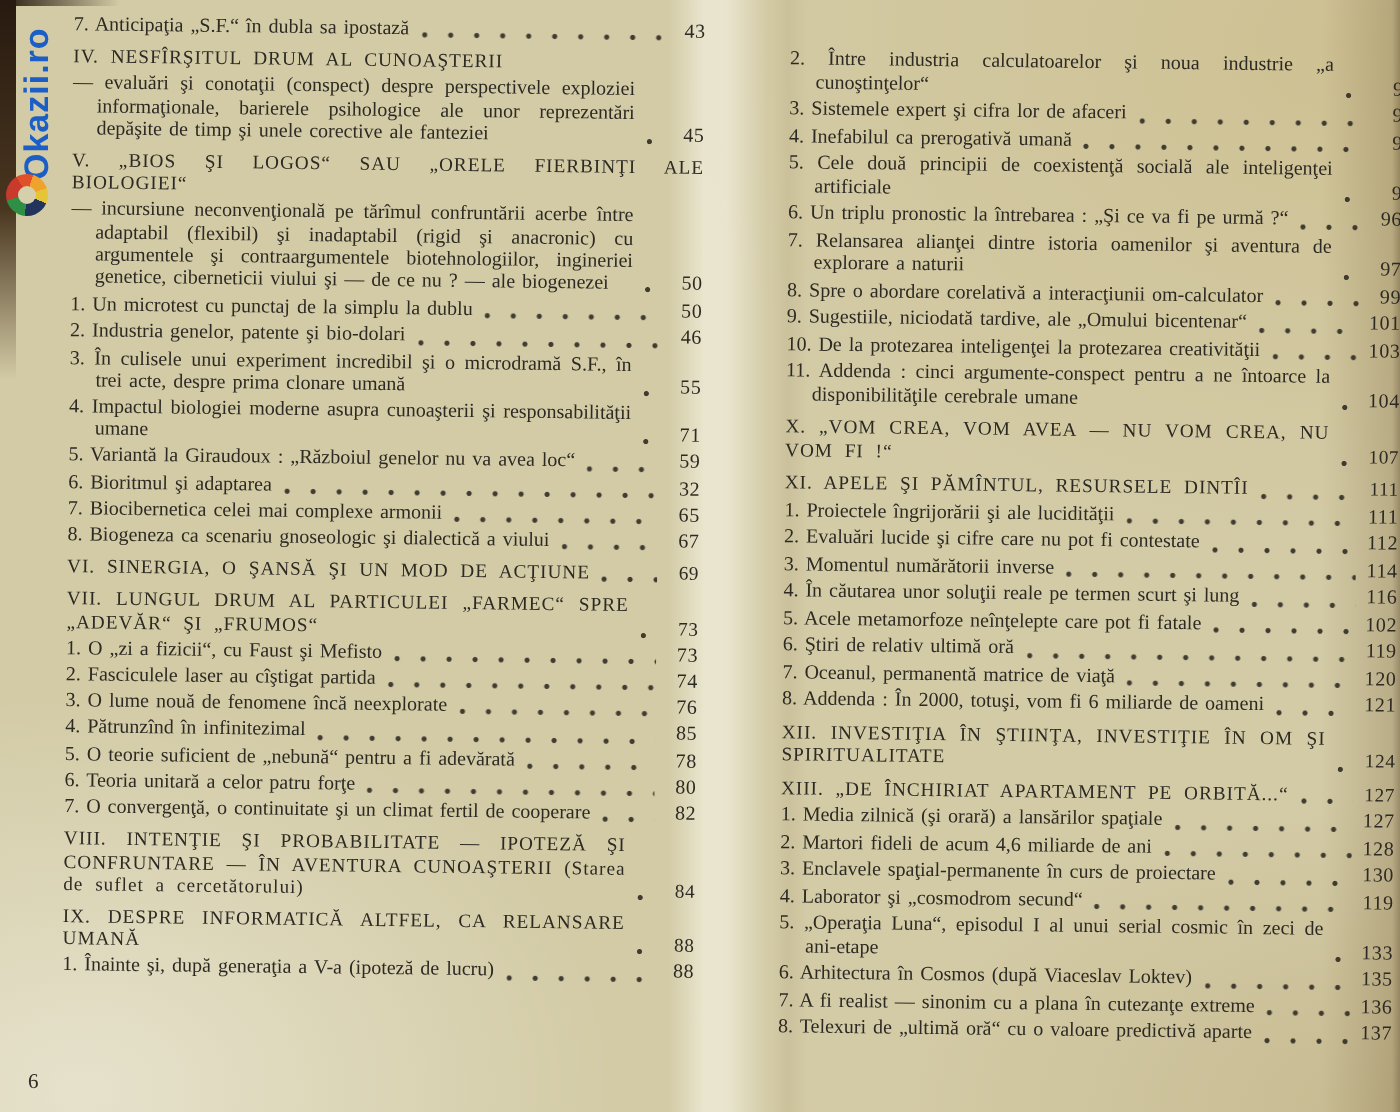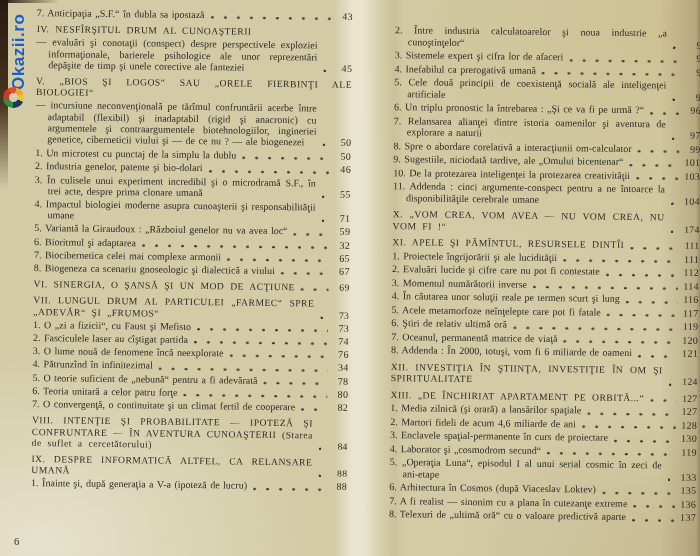--- a/index.html
+++ b/index.html
@@ -142,21 +142,21 @@
       <div class="p">74</div>
     </div>
     <div class="row kind-item">
       <div class="t">3. O lume nouă de fenomene încă neexplorate</div>
       <div class="leader"></div>
       <div class="p">76</div>
     </div>
     <div class="row kind-item">
       <div class="t">4. Pătrunzînd în infinitezimal</div>
       <div class="leader"></div>
-      <div class="p">34</div>
+      <div class="p">85</div>
     </div>
     <div class="row kind-item">
       <div class="t">5. O teorie suficient de „nebună“ pentru a fi adevărată</div>
       <div class="leader"></div>
       <div class="p">78</div>
     </div>
     <div class="row kind-item">
       <div class="t">6. Teoria unitară a celor patru forţe</div>
       <div class="leader"></div>
       <div class="p">80</div>
@@ -229,21 +229,21 @@
       <div class="p">103</div>
     </div>
     <div class="row kind-item">
       <div class="t">11. Addenda : cinci argumente-conspect pentru a ne întoarce la disponibilităţile cerebrale umane</div>
       <div class="leader"></div>
       <div class="p">104</div>
     </div>
     <div class="row kind-section">
       <div class="t">X. „VOM CREA, VOM AVEA — NU VOM CREA, NU VOM FI !“</div>
       <div class="leader"></div>
-      <div class="p">174</div>
+      <div class="p">107</div>
     </div>
     <div class="row kind-section">
       <div class="t">XI. APELE ŞI PĂMÎNTUL, RESURSELE DINTÎI</div>
       <div class="leader"></div>
       <div class="p">111</div>
     </div>
     <div class="row kind-item">
       <div class="t">1. Proiectele îngrijorării şi ale lucidităţii</div>
       <div class="leader"></div>
       <div class="p">111</div>
@@ -259,21 +259,21 @@
       <div class="p">114</div>
     </div>
     <div class="row kind-item">
       <div class="t">4. În căutarea unor soluţii reale pe termen scurt şi lung</div>
       <div class="leader"></div>
       <div class="p">116</div>
     </div>
     <div class="row kind-item">
       <div class="t">5. Acele metamorfoze neînţelepte care pot fi fatale</div>
       <div class="leader"></div>
-      <div class="p">117</div>
+      <div class="p">102</div>
     </div>
     <div class="row kind-item">
       <div class="t">6. Ştiri de relativ ultimă oră</div>
       <div class="leader"></div>
       <div class="p">119</div>
     </div>
     <div class="row kind-item">
       <div class="t">7. Oceanul, permanentă matrice de viaţă</div>
       <div class="leader"></div>
       <div class="p">120</div>

